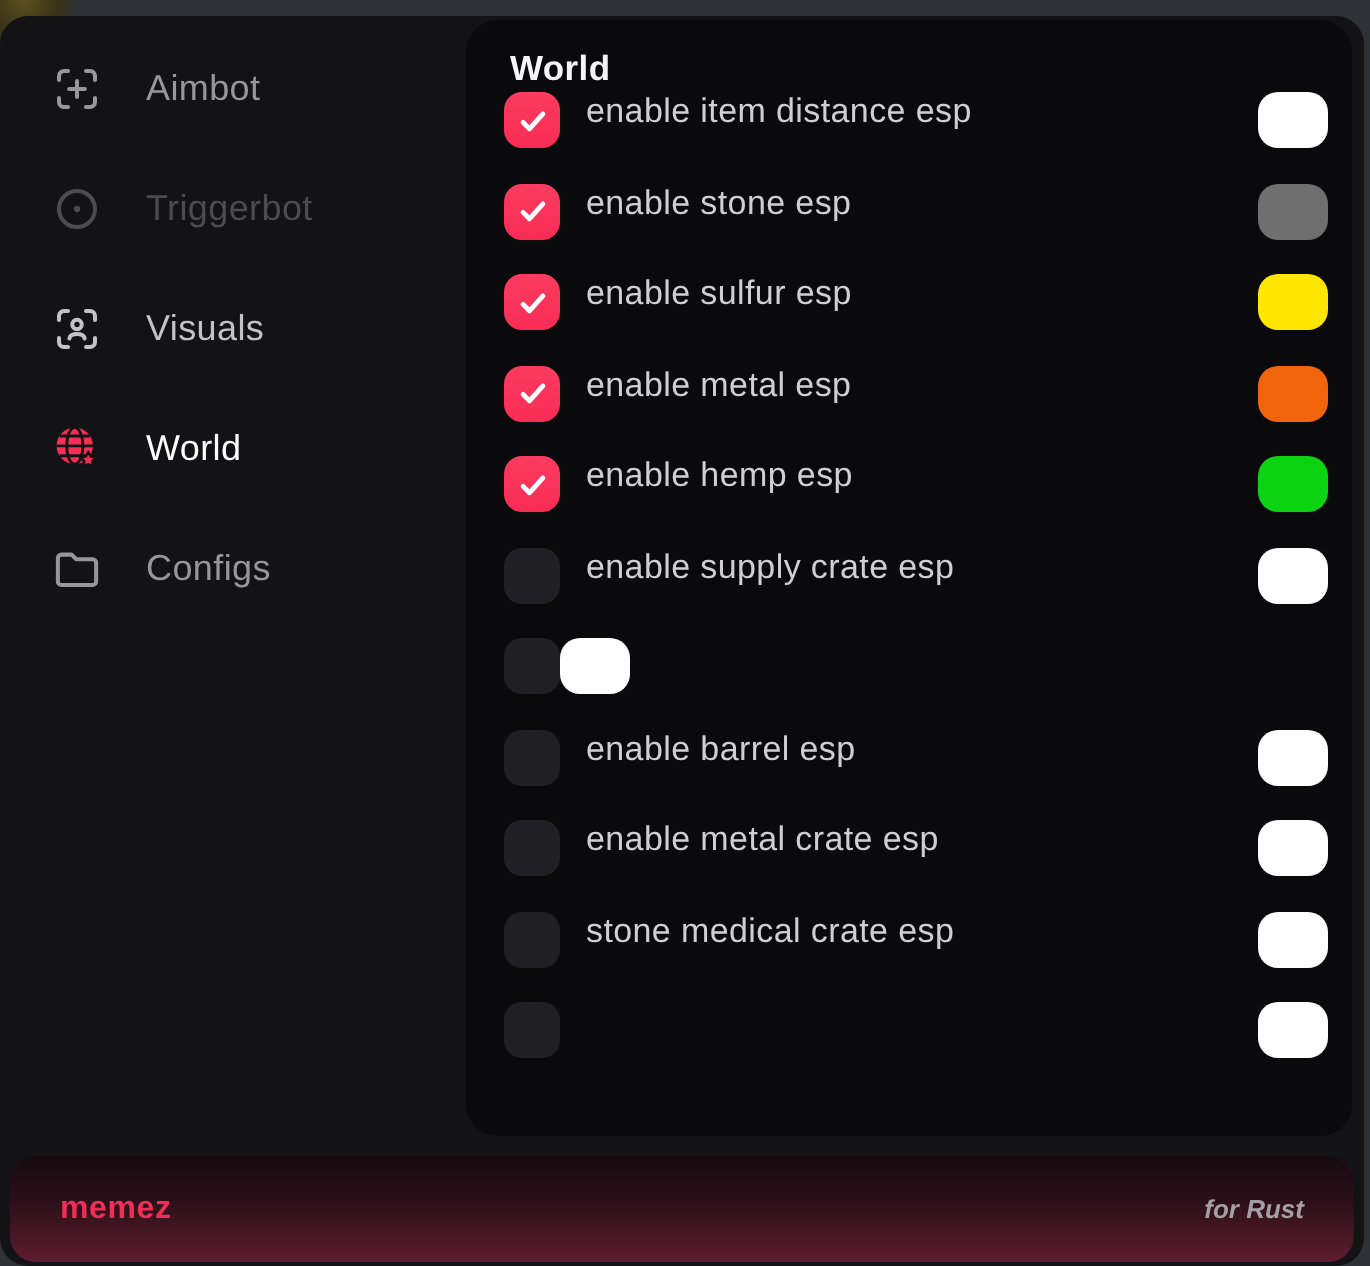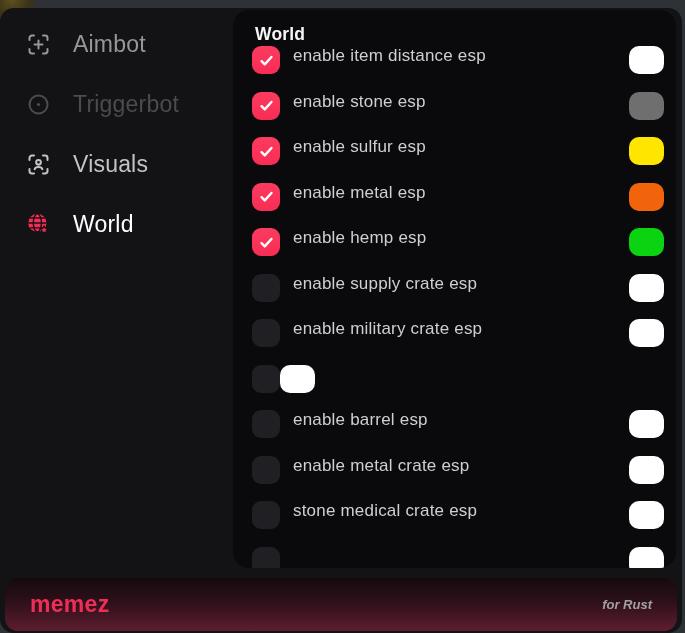--- a/index.html
+++ b/index.html
@@ -18,21 +18,21 @@
     position:absolute;left:0;top:8px;width:682px;height:625px;
     background:#131316;border-radius:14px;overflow:hidden;
   }
   
   .sidebar{position:absolute;left:0;top:0;width:233px;height:560px;padding-top:6px;}
   .side-item{
     height:60px;display:flex;align-items:center;padding-left:25px;cursor:pointer;
   }
   .side-icon{width:27px;height:27px;display:inline-flex;align-items:center;justify-content:center;flex:0 0 27px;}
   .side-icon svg{width:27px;height:27px;display:block;}
-  .side-label{margin-left:21px;font-size:23px;letter-spacing:.2px;}
+  .side-label{margin-left:21px;font-size:18px;letter-spacing:.2px;}
   .side-item.default .side-label{color:#96969b;}
   .side-item.default .side-icon{color:#96969b;}
   .side-item.bright .side-label{color:#c2c2c7;}
   .side-item.bright .side-icon{color:#c2c2c7;}
   .side-item.dimmed .side-label{color:#4b4b50;}
   .side-item.dimmed .side-icon{color:#4b4b50;}
   .side-item.active .side-label{color:#ffffff;font-weight:500;}
   .side-item.active .side-icon{color:var(--accent);}
   
   .panel{
@@ -56,21 +56,21 @@
   .swatch{
     width:35px;height:28px;border-radius:10px;flex:0 0 35px;cursor:pointer;
   }
   
   .footer{
     position:absolute;left:5px;right:5px;top:570px;height:53px;border-radius:13px;
     background:linear-gradient(180deg,#150a0e 0%,#2d1019 45%,#5e1d2f 100%);
     display:flex;align-items:center;justify-content:space-between;padding:0 25px;
     box-sizing:border-box;
   }
-  .brand{font-size:23px;font-weight:700;color:#ee2e57;letter-spacing:.3px;}
+  .brand{font-size:16px;font-weight:700;color:#ee2e57;letter-spacing:.3px;}
   .tagline{font-size:13px;font-weight:700;font-style:italic;color:#a39fa3;}
 </style>
 </head>
 <body>
 
 <div class="backdrop-blob"></div>
 
 <div class="window">
 
   <nav class="sidebar">
@@ -121,20 +121,28 @@
                 <path d="M2.9 10.6h16.2M4.3 6.2h13.4M4.3 15h13.4"></path>
               </g>
               <path d="M17 13.2l1.1 2.2 2.4.35-1.75 1.7.4 2.4-2.15-1.15-2.15 1.15.4-2.4-1.75-1.7 2.4-.35z" fill="currentColor" stroke="#131316" stroke-width="1.1" stroke-linejoin="round"></path>
             </g>
           </svg>
         </span>
     <span class="side-label">World</span>
   </div>
 
 
+  <div class="side-item default">
+    <span class="side-icon">
+          <svg viewBox="0 0 24 24" fill="none" stroke="currentColor" stroke-width="1.8" stroke-linejoin="round">
+            <path d="M3.5 7.2v10.3c0 .9.7 1.6 1.6 1.6h13.8c.9 0 1.6-.7 1.6-1.6V9.3c0-.9-.7-1.6-1.6-1.6h-7.2l-2.1-2.1H5.1c-.9 0-1.6.7-1.6 1.6z"></path>
+          </svg>
+        </span>
+    <span class="side-label">Configs</span>
+  </div>
 </nav>
 
   <section class="panel">
     <h1 class="panel-title">World</h1>
     <div class="rows">
   <div class="row">
     <span class="checkbox checked">
       <svg viewBox="0 0 24 24">
         <path d="M5 13l4.5 4.5L19 7" fill="none" stroke="#ffffff" stroke-width="3.4" stroke-linecap="round" stroke-linejoin="round"></path>
       </svg>
@@ -184,27 +192,20 @@
   </div>
 
   <div class="row">
     <span class="checkbox">
       
     </span>
     <span class="row-label">enable supply crate esp</span>
     <span class="swatch" style="background: rgb(255, 255, 255);"></span>
   </div>
 
-  <div class="row">
-    <span class="checkbox">
-      
-    </span>
-    <span class="row-label">enable military crate esp</span>
-    <span class="swatch" style="background: rgb(255, 255, 255);"></span>
-  </div>
 
   <div class="row">
     <span class="checkbox">
       
     </span>
     <span class="swatch" style="background: rgb(255, 255, 255);"></span>
   </div>
 
   <div class="row">
     <span class="checkbox">

